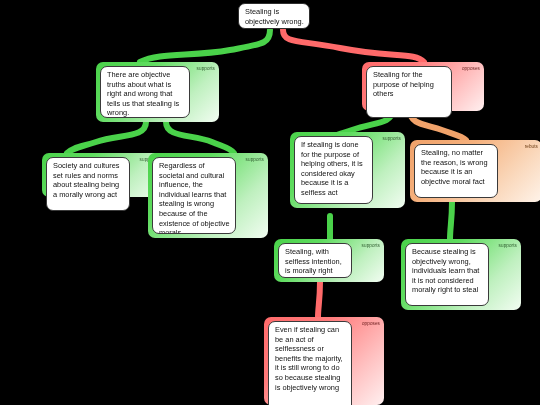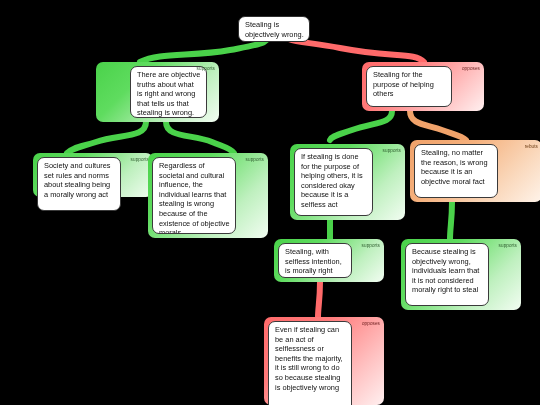--- a/index.html
+++ b/index.html
@@ -38,40 +38,40 @@
       <path d="M 270 30 C 270 44 262 44 230 50 C 192 57 160 52 140 62" fill="none" stroke="#4ad24a" stroke-width="6" stroke-linecap="round"></path>
       <path d="M 283 30 C 283 44 300 40 340 48 C 392 58 415 52 424 62" fill="none" stroke="#ff6a6a" stroke-width="6" stroke-linecap="round"></path>
       <path d="M 146 122 C 146 138 120 134 96 142 C 80 147 72 148 67 153" fill="none" stroke="#4ad24a" stroke-width="6" stroke-linecap="round"></path>
       <path d="M 166 122 C 166 138 192 134 212 142 C 224 147 230 148 234 153" fill="none" stroke="#4ad24a" stroke-width="6" stroke-linecap="round"></path>
       <path d="M 392 111 C 392 124 374 122 352 130 C 338 135 332 136 330 140" fill="none" stroke="#4ad24a" stroke-width="6" stroke-linecap="round"></path>
       <path d="M 410 111 C 410 124 424 124 442 130 C 456 135 462 136 466 140" fill="none" stroke="#f0a26a" stroke-width="6" stroke-linecap="round"></path>
       <path d="M 330 216 C 330 228 330 230 330 239" fill="none" stroke="#4ad24a" stroke-width="6" stroke-linecap="round"></path>
       <path d="M 452 202 C 452 220 450 228 450 239" fill="none" stroke="#4ad24a" stroke-width="6" stroke-linecap="round"></path>
       <path d="M 320 282 C 320 300 318 308 318 317" fill="none" stroke="#ff6a6a" stroke-width="6" stroke-linecap="round"></path>
     </svg>
-<div class="node root" style="left: 238px; top: 16px; width: 72px; height: 26px;">
+<div class="node root" style="left: 238px; top: 3px; width: 72px; height: 26px;">
       <div class="body" style="width: 72px; height: 26px;">Stealing is objectively wrong.</div>
     </div>
     <div class="node supports" style="left: 96px; top: 62px; width: 123px; height: 60px;">
-      <div class="body" style="width: 77px; height: 52px; margin-left: 30px;">There are objective truths about what is right and wrong that tells us that stealing is wrong.</div>
+      <div class="body" style="width: 90px; height: 52px;">There are objective truths about what is right and wrong that tells us that stealing is wrong.</div>
       <div class="tag">supports</div>
     </div>
     <div class="node opposes" style="left: 362px; top: 62px; width: 122px; height: 49px;">
-      <div class="body" style="width: 86px; height: 41px;">Stealing for the purpose of helping others</div>
+      <div class="body" style="width: 86px; height: 52px;">Stealing for the purpose of helping others</div>
       <div class="tag">opposes</div>
     </div>
-    <div class="node supports" style="left: 33px; top: 153px; width: 120px; height: 44px;">
+    <div class="node supports" style="left: 42px; top: 153px; width: 120px; height: 44px;">
       <div class="body" style="width: 84px; height: 54px;">Society and cultures set rules and norms about stealing being a morally wrong act</div>
       <div class="tag">supports</div>
     </div>
     <div class="node supports" style="left: 148px; top: 153px; width: 120px; height: 85px;">
       <div class="body" style="width: 84px; height: 77px;">Regardless of societal and cultural influence, the individual learns that stealing is wrong because of the existence of objective morals</div>
       <div class="tag">supports</div>
     </div>
-    <div class="node supports" style="left: 290px; top: 144px; width: 115px; height: 76px;">
+    <div class="node supports" style="left: 290px; top: 132px; width: 115px; height: 76px;">
       <div class="body" style="width: 79px; height: 68px;">If stealing is done for the purpose of helping others, it is considered okay because it is a selfless act</div>
       <div class="tag">supports</div>
     </div>
     <div class="node rebuts" style="left: 410px; top: 140px; width: 132px; height: 62px; padding-left: 40px;">
       <div class="body" style="width: 84px; height: 54px;">Stealing, no matter the reason, is wrong because it is an objective moral fact</div>
       <div class="tag">rebuts</div>
     </div>
     <div class="node supports" style="left: 274px; top: 239px; width: 110px; height: 43px;">
       <div class="body" style="width: 74px; height: 35px;">Stealing, with selfless intention, is morally right</div>
       <div class="tag">supports</div>

